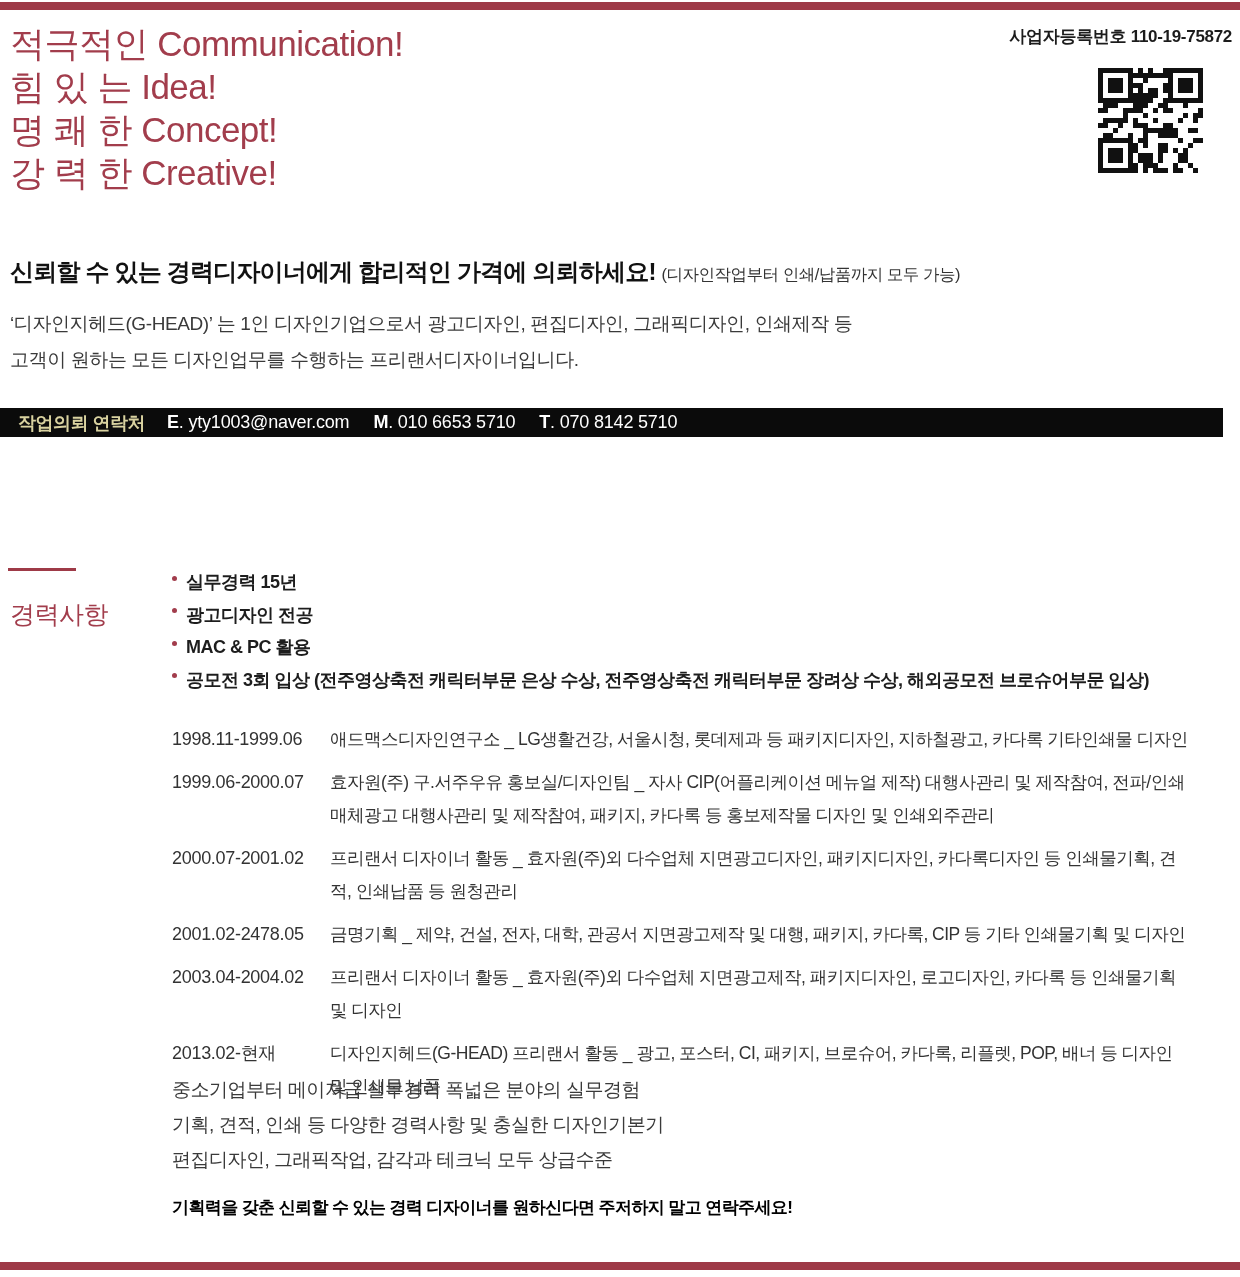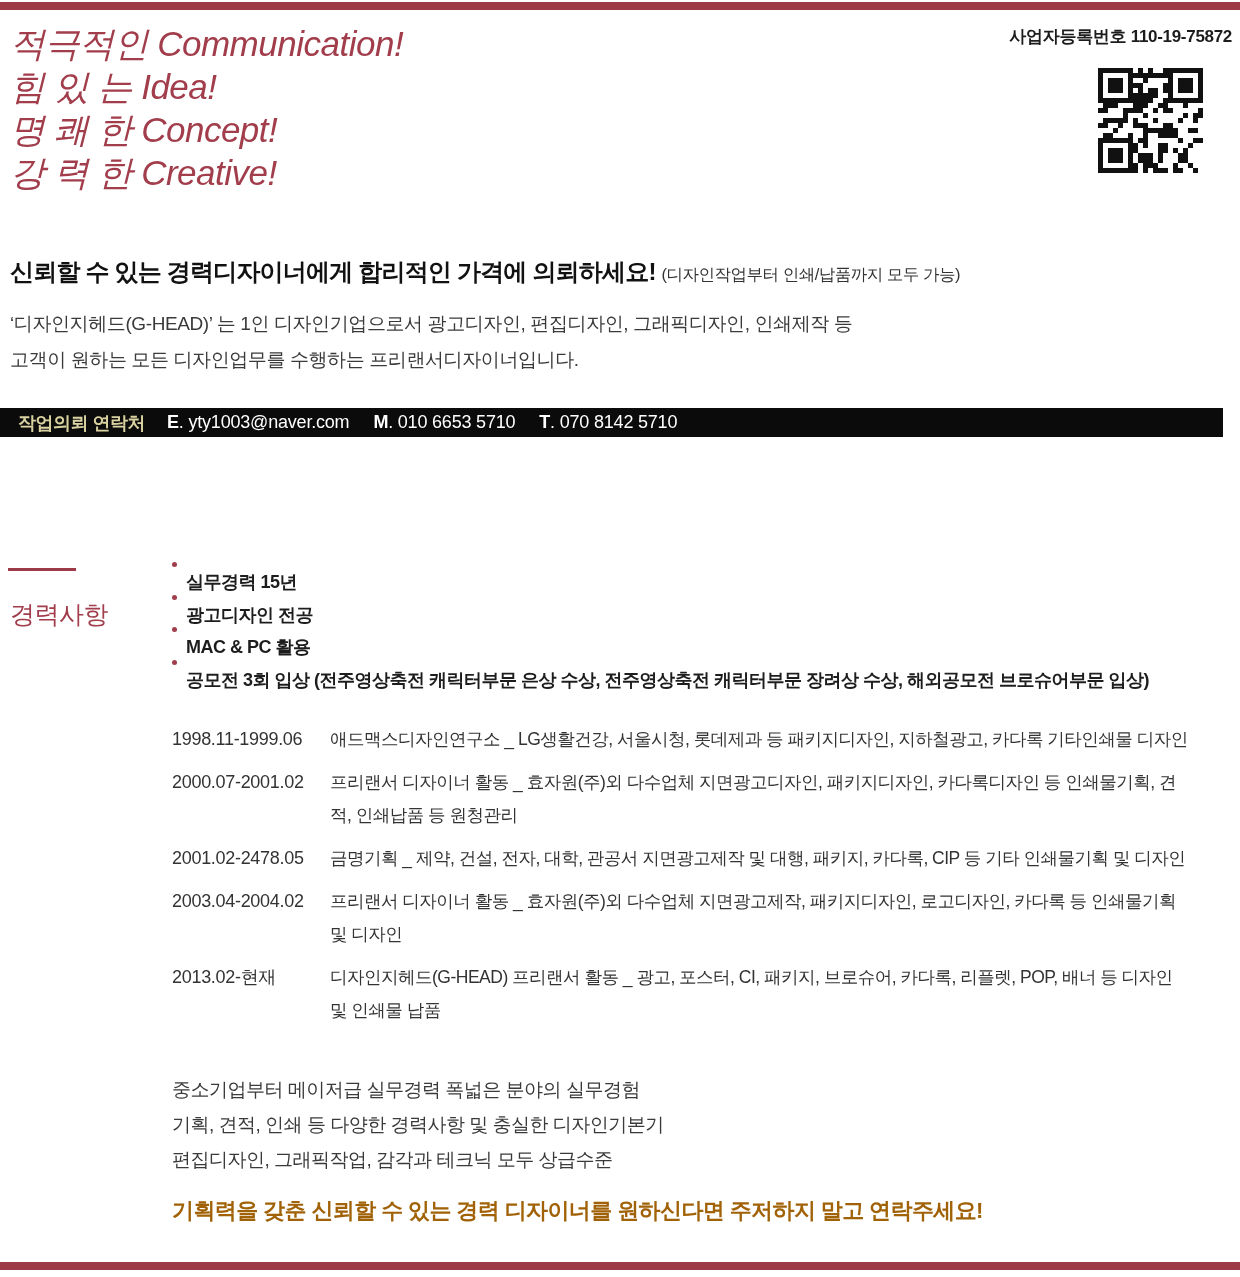--- a/index.html
+++ b/index.html
@@ -4,21 +4,21 @@
 <style>
   html,body{margin:0;padding:0;background:#ffffff;}
   .page{
     position:relative;width:1240px;height:1277px;background:#ffffff;
     font-family:"Liberation Sans","DejaVu Sans",sans-serif;overflow:hidden;color:#2e2e2e;
   }
   .rule{position:absolute;background:#9e3a47;}
   .top-rule{left:0;top:2px;width:1240px;height:8px;}
   .bottom-rule{left:0;top:1262px;width:1240px;height:8px;}
 
-  .hero{position:absolute;left:10px;top:22px;color:#a23d4c;font-style:italic;}
+  .hero{position:absolute;left:10px;top:22px;color:#a23d4c;}
   .hero div{font-size:35px;line-height:43px;font-weight:300;letter-spacing:-0.5px;white-space:pre;}
 
   .biz-number{position:absolute;top:25px;right:8px;font-size:17px;font-weight:700;color:#1c1c1c;letter-spacing:-0.3px;}
 
   .qr{position:absolute;left:1098px;top:68px;width:105px;height:105px;background:#ffffff;}
   .qr i{position:absolute;width:5px;height:5px;background:#111111;}
 
   .intro-head{position:absolute;left:10px;top:256px;white-space:nowrap;}
   .intro-head b{font-size:24px;font-weight:700;color:#111111;letter-spacing:-0.8px;}
   .intro-head span{font-size:16.5px;color:#333333;letter-spacing:-0.5px;margin-left:6px;}
@@ -31,30 +31,30 @@
   .contact-bar .lbl{color:#d9d2a0;font-weight:700;font-size:18px;letter-spacing:-0.5px;margin-right:22px;}
   .contact-bar .item{color:#ffffff;font-size:18px;margin-right:24px;letter-spacing:-0.2px;}
   .contact-bar .item b{font-weight:700;}
 
   .portfolio-note{position:absolute;left:10px;top:452px;font-size:15.5px;color:#a63b49;letter-spacing:-0.4px;}
 
   .career-rule{left:8px;top:568px;width:68px;height:3px;}
   .career-title{position:absolute;left:10px;top:598px;font-size:25px;color:#a23d4c;letter-spacing:-0.5px;}
 
   .highlights{position:absolute;left:172px;top:566px;}
-  .highlights .hl{font-size:18px;line-height:32.5px;font-weight:700;color:#1d1d1d;letter-spacing:-0.5px;display:flex;align-items:flex-start;}
+  .highlights .hl{font-size:18px;line-height:32.5px;font-weight:700;color:#1d1d1d;letter-spacing:-0.5px;display:flex;align-items:center;}
   .dot{width:5px;height:5px;border-radius:50%;background:#a23d4c;display:inline-block;margin-right:9px;position:relative;top:-4px;flex:0 0 auto;}
 
   .timeline{position:absolute;left:172px;top:723px;width:1020px;}
   .t-row{display:flex;margin-bottom:10px;}
   .t-period{flex:0 0 138px;font-size:18px;color:#333333;line-height:33px;letter-spacing:-0.3px;}
   .t-desc{flex:1;font-size:17.5px;color:#333333;line-height:33px;letter-spacing:-0.5px;margin-left:20px;}
 
   .summary{position:absolute;left:172px;top:1072px;font-size:19px;line-height:35px;color:#3a3a3a;letter-spacing:-0.5px;}
-  .cta{position:absolute;left:172px;top:1196px;font-size:22px;font-weight:700;color:#a16207;letter-spacing:-0.6px;}
+  .cta{position:absolute;left:172px;top:1196px;font-size:17px;font-weight:700;color:#000000;letter-spacing:-0.6px;}
 </style>
 </head>
 <body>
 
 <div class="page">
 
   <div class="rule top-rule"></div>
 
   <div class="hero">
 
@@ -340,20 +340,24 @@
       </div>
     </div>
 
   <div class="timeline">
 
       <div class="t-row">
         <div class="t-period">1998.11-1999.06</div>
         <div class="t-desc">애드맥스디자인연구소 _ LG생활건강, 서울시청, 롯데제과 등 패키지디자인, 지하철광고, 카다록 기타인쇄물 디자인</div>
       </div>
 
+      <div class="t-row">
+        <div class="t-period">1999.06-2000.07</div>
+        <div class="t-desc">효자원(주) 구.서주우유 홍보실/디자인팀 _ 자사 CIP(어플리케이션 메뉴얼 제작) 대행사관리 및 제작참여, 전파/인쇄매체광고 대행사관리 및 제작참여, 패키지, 카다록 등 홍보제작물 디자인 및 인쇄외주관리</div>
+      </div>
 
       <div class="t-row">
         <div class="t-period">2000.07-2001.02</div>
         <div class="t-desc">프리랜서 디자이너 활동 _ 효자원(주)외 다수업체 지면광고디자인, 패키지디자인, 카다록디자인 등 인쇄물기획, 견적, 인쇄납품 등 원청관리</div>
       </div>
 
       <div class="t-row">
         <div class="t-period">2001.02-2478.05</div>
         <div class="t-desc">금명기획 _ 제약, 건설, 전자, 대학, 관공서 지면광고제작 및 대행, 패키지, 카다록, CIP 등 기타 인쇄물기획 및 디자인</div>
       </div>

